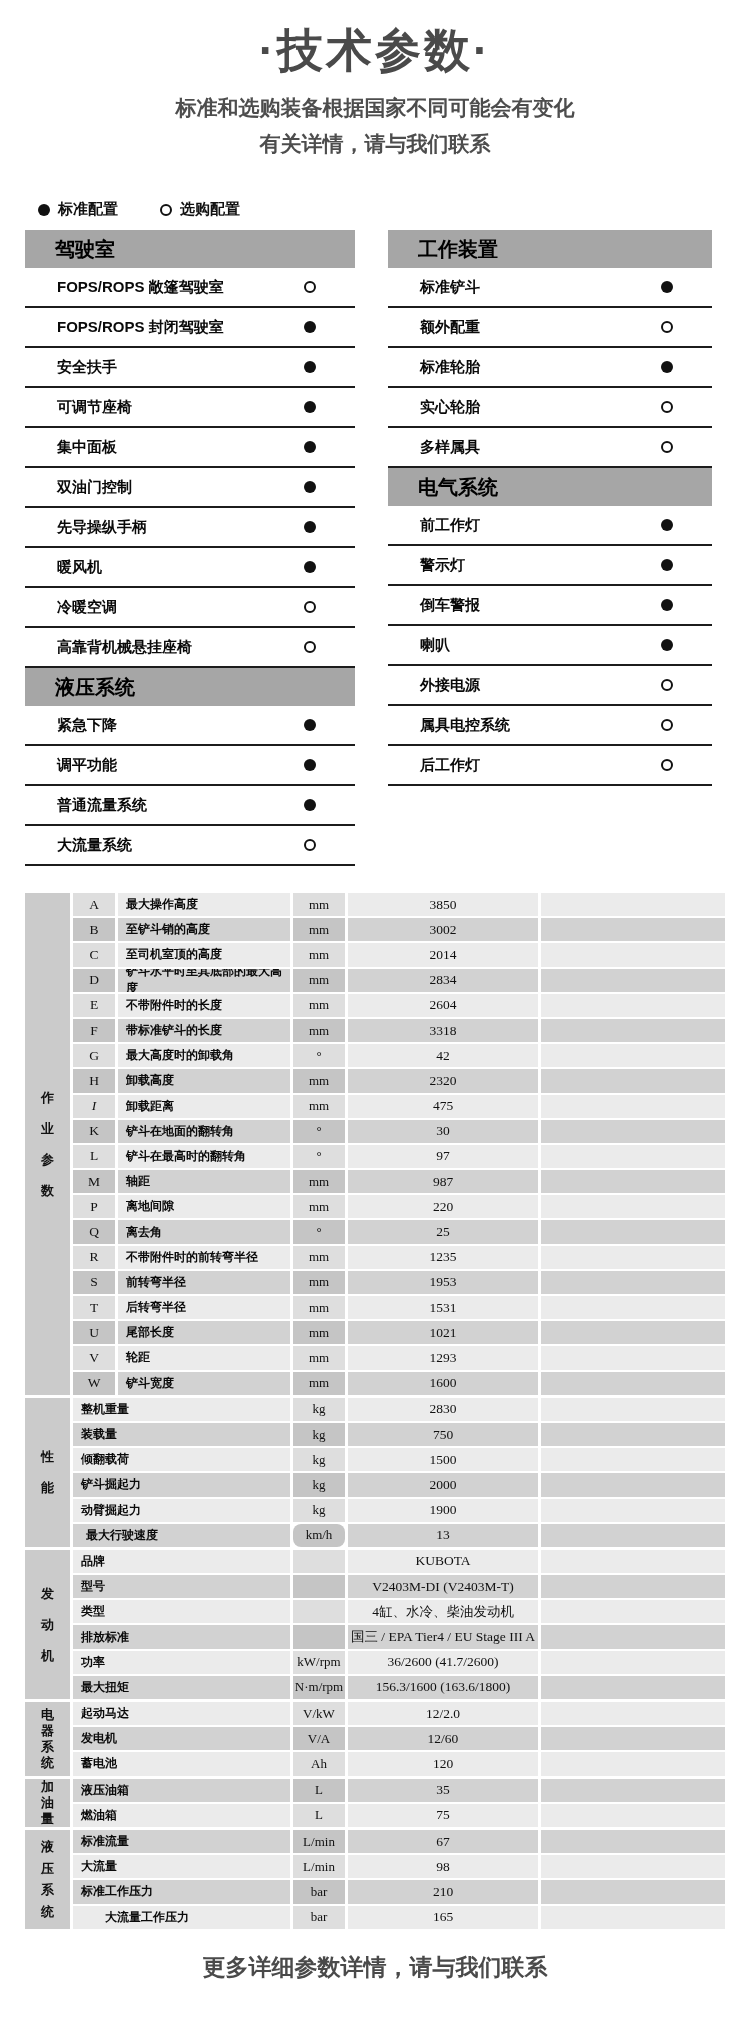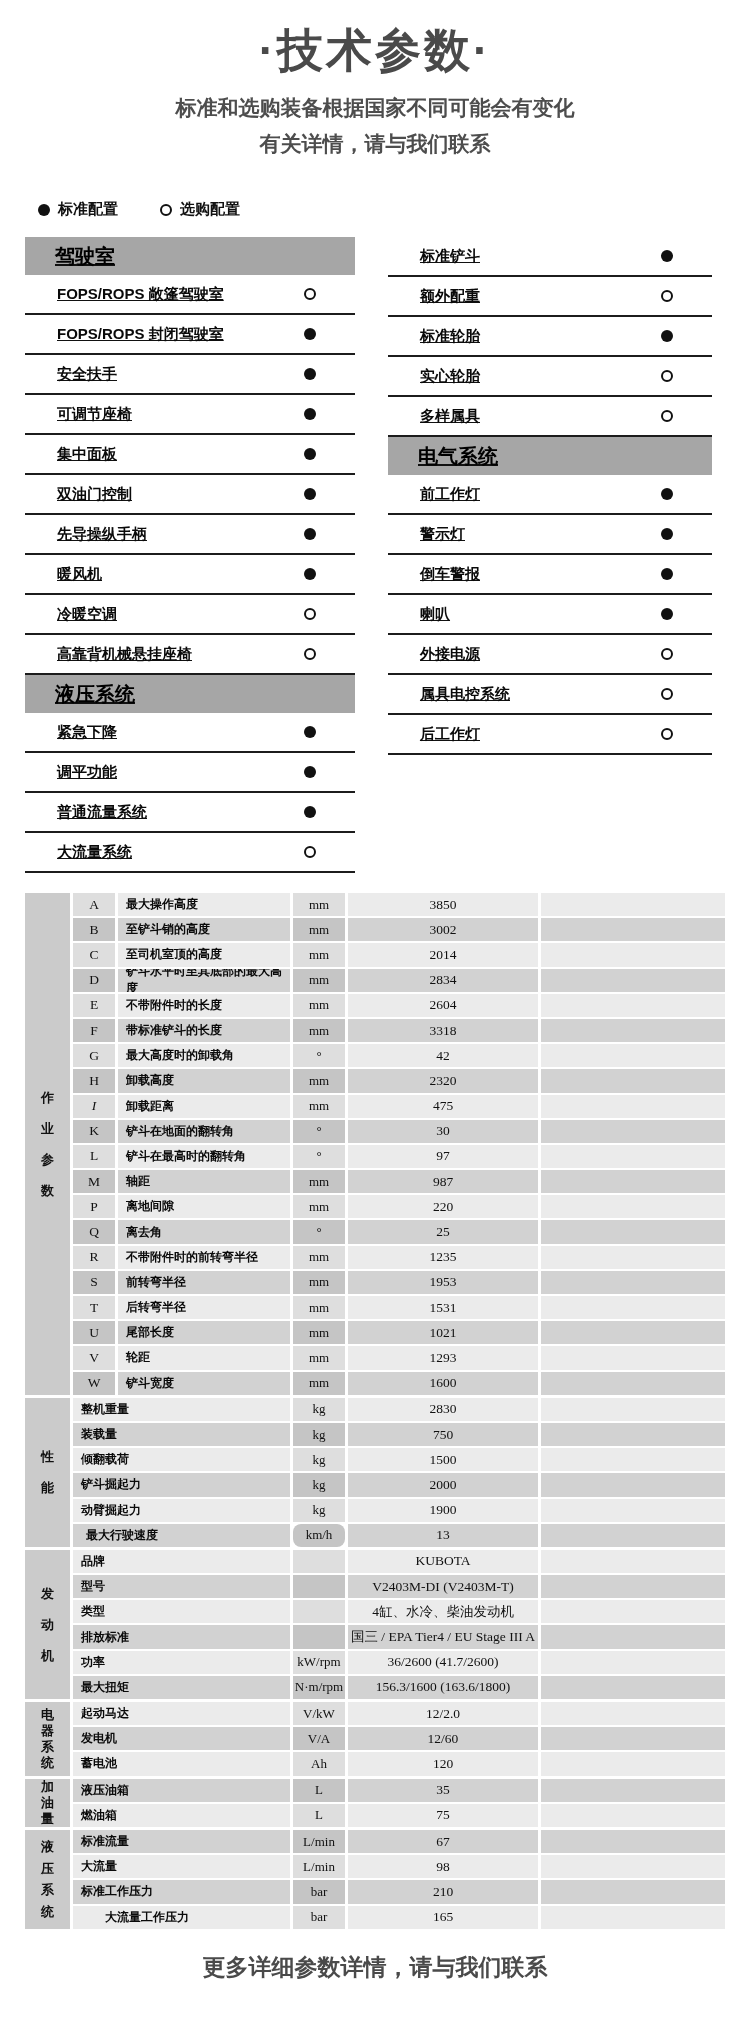--- a/index.html
+++ b/index.html
@@ -22,21 +22,21 @@
   .legend {
     position:absolute; top:200px; left:38px; display:flex; align-items:center;
     font-size:15px; font-weight:bold; color:#111;
   }
   .legend .lg-label { margin-left:8px; }
   .legend .lg-gap { width:42px; }
   .dot { width:12px; height:12px; border-radius:50%; display:inline-block; box-sizing:border-box; flex:none; }
   .dot.filled { background:#111; }
   .dot.open { background:#fff; border:2px solid #111; }
   
-  .checklist { position:absolute; top:237px;text-decoration:underline; }
+  .checklist { position:absolute; top:230px; }
   #checklist-left { left:25px; width:330px; }
   #checklist-right { left:388px; width:324px; }
   .cl-header {
     height:38px; background:var(--header-bar,#a6a6a6); color:#000;
     font-size:20px; font-weight:bold; display:flex; align-items:center;
     padding-left:30px; box-sizing:border-box;
   }
   .cl-row {
     height:40px; border-bottom:2px solid #1c1c1c; display:flex; align-items:center;
     box-sizing:border-box;
@@ -174,20 +174,21 @@
         </span>
       </div>
       <div class="cl-row">
         <span class="cl-label">大流量系统</span>
         <span class="cl-dot-col">
           <span class="dot open"></span>
         </span>
       </div>
     </div>
   <div id="checklist-right" class="checklist">
+      <div class="cl-header">工作装置</div>
       <div class="cl-row">
         <span class="cl-label">标准铲斗</span>
         <span class="cl-dot-col">
           <span class="dot filled"></span>
         </span>
       </div>
       <div class="cl-row">
         <span class="cl-label">额外配重</span>
         <span class="cl-dot-col">
           <span class="dot open"></span>

